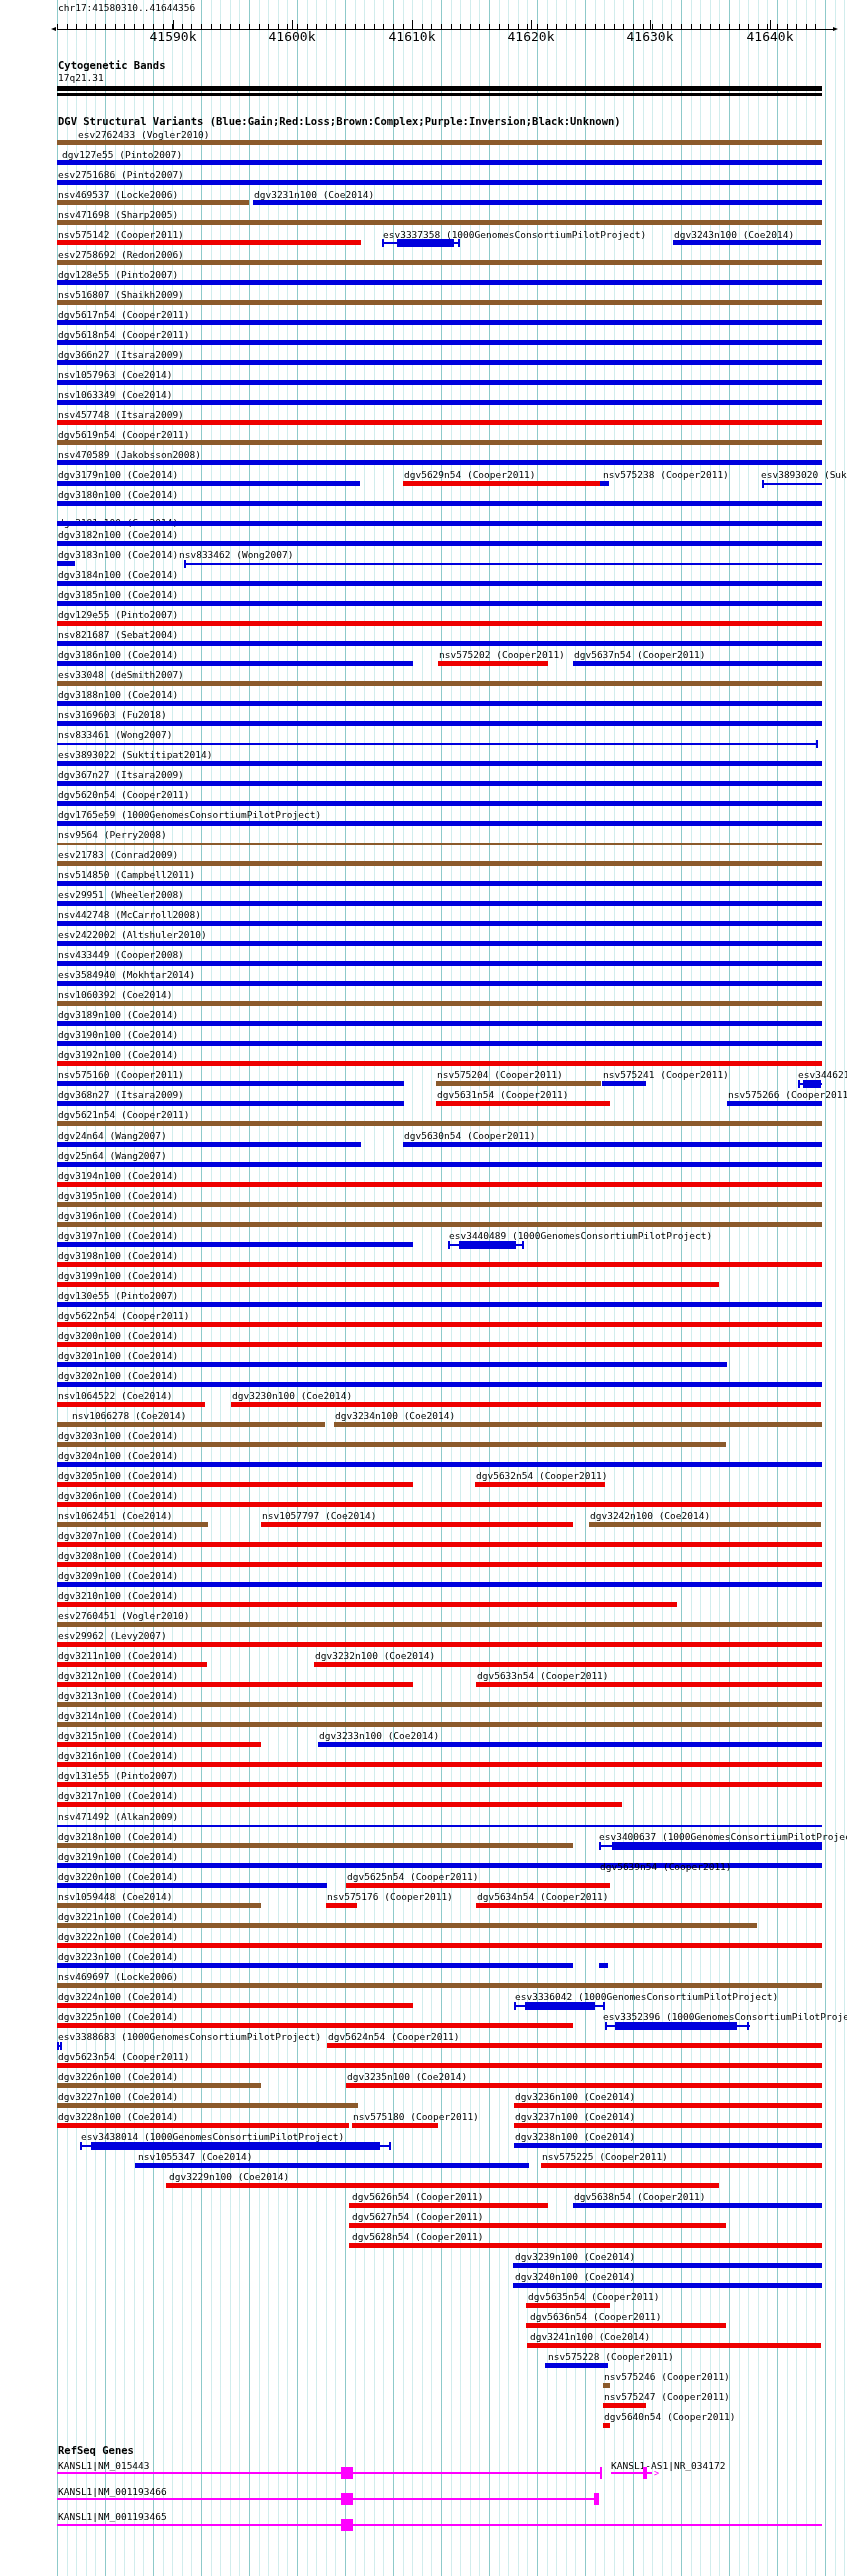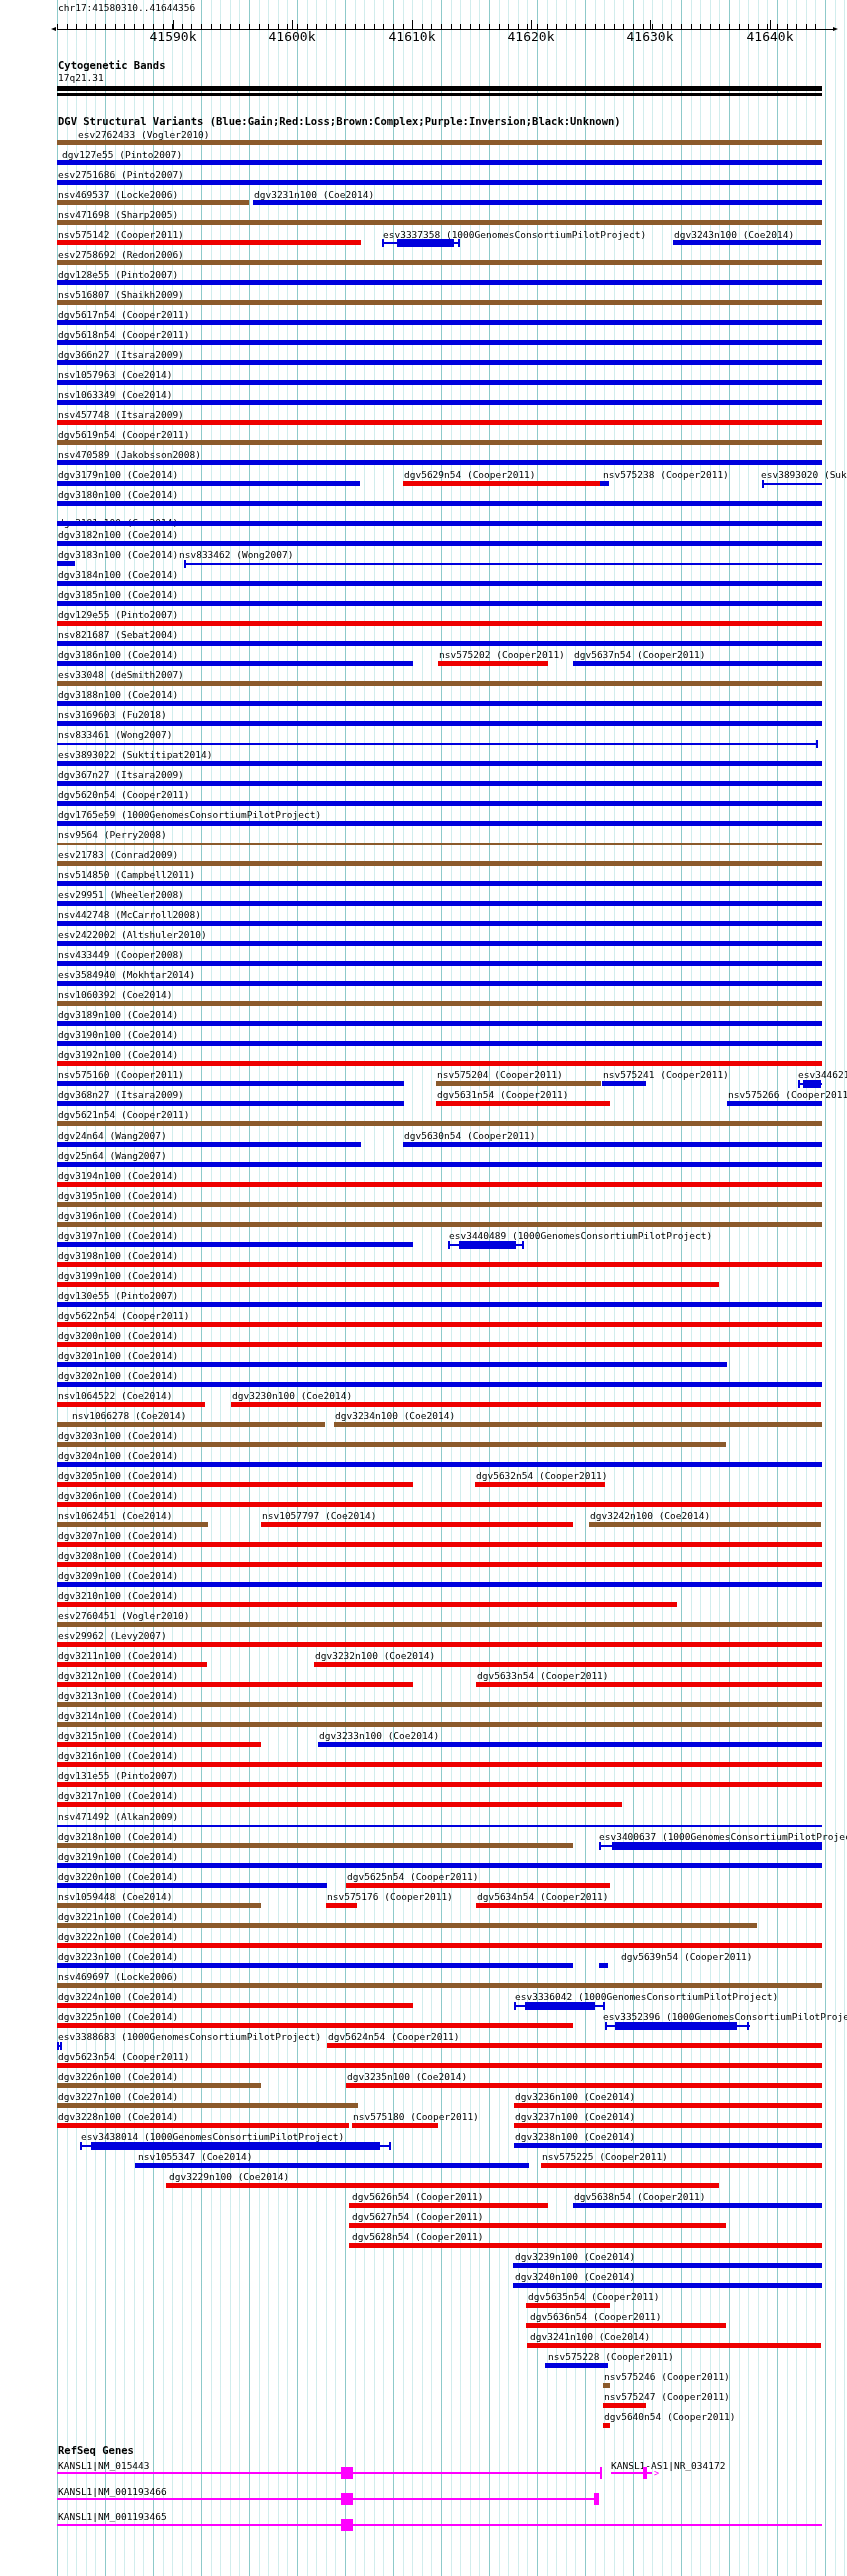--- a/index.html
+++ b/index.html
@@ -485,21 +485,21 @@
         <div class="lbl" style="left: 58px; top: 1911px;">dgv3221n100 (Coe2014)</div>
         <div class="bar" style="left: 57px; top: 1923px; width: 700px; height: 4.8px; background: rgb(139, 90, 43);"></div>
       </div>
       <div class="">
         <div class="lbl" style="left: 58px; top: 1931px;">dgv3222n100 (Coe2014)</div>
         <div class="bar" style="left: 57px; top: 1943px; width: 765px; height: 4.8px; background: rgb(238, 0, 0);"></div>
       </div>
       <div class="">
         <div class="lbl" style="left: 58px; top: 1951px;">dgv3223n100 (Coe2014)</div>
         <div class="bar" style="left: 57px; top: 1963px; width: 516px; height: 4.8px; background: rgb(0, 0, 221);"></div>
-        <div class="lbl" style="left: 600px; top: 1951px; margin-left: 21px;">dgv5639n54 (Cooper2011)</div>
+        <div class="lbl" style="left: 600px; top: 1861px;">dgv5639n54 (Cooper2011)</div>
         <div class="bar" style="left: 599px; top: 1963px; width: 9.2px; height: 4.8px; background: rgb(0, 0, 221);"></div>
       </div>
       <div class="">
         <div class="lbl" style="left: 58px; top: 1971px;">nsv469697 (Locke2006)</div>
         <div class="bar" style="left: 57px; top: 1983px; width: 765px; height: 4.8px; background: rgb(139, 90, 43);"></div>
       </div>
       <div class="">
         <div class="lbl" style="left: 58px; top: 1991px;">dgv3224n100 (Coe2014)</div>
         <div class="bar" style="left: 57px; top: 2003px; width: 356px; height: 4.8px; background: rgb(238, 0, 0);"></div>
         <div class="lbl" style="left: 515px; top: 1991px;">esv3336042 (1000GenomesConsortiumPilotProject)</div>

